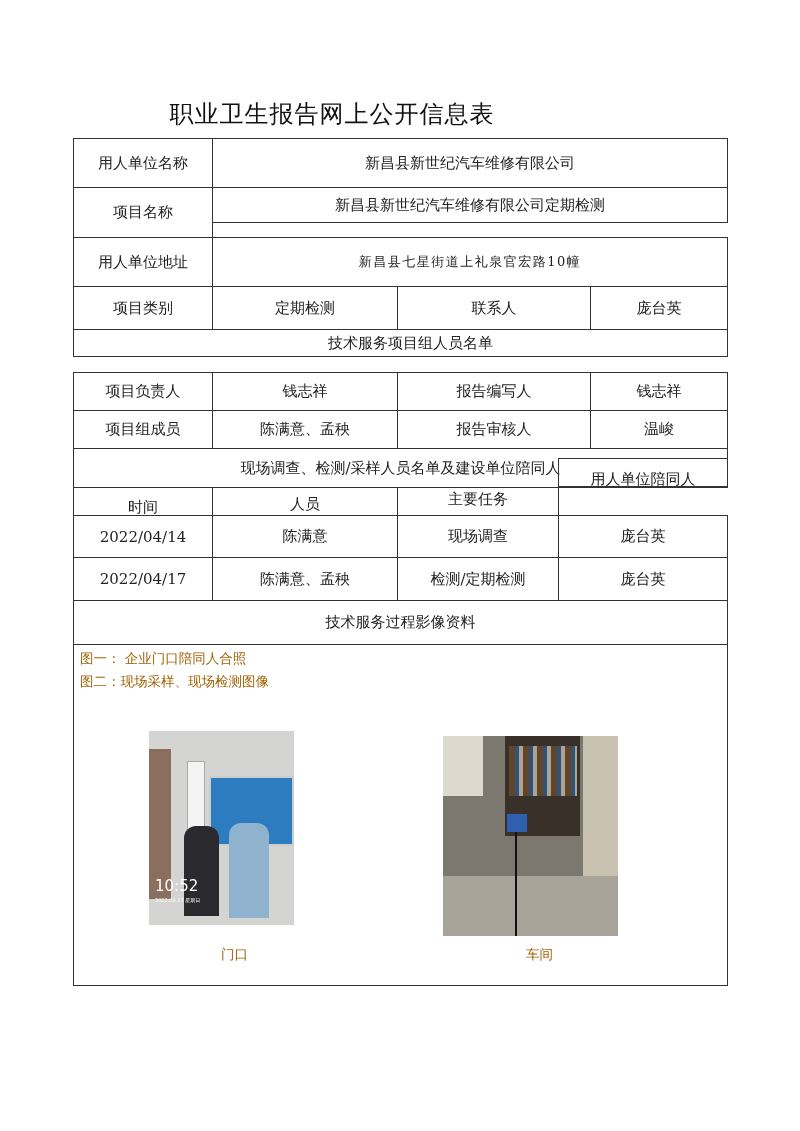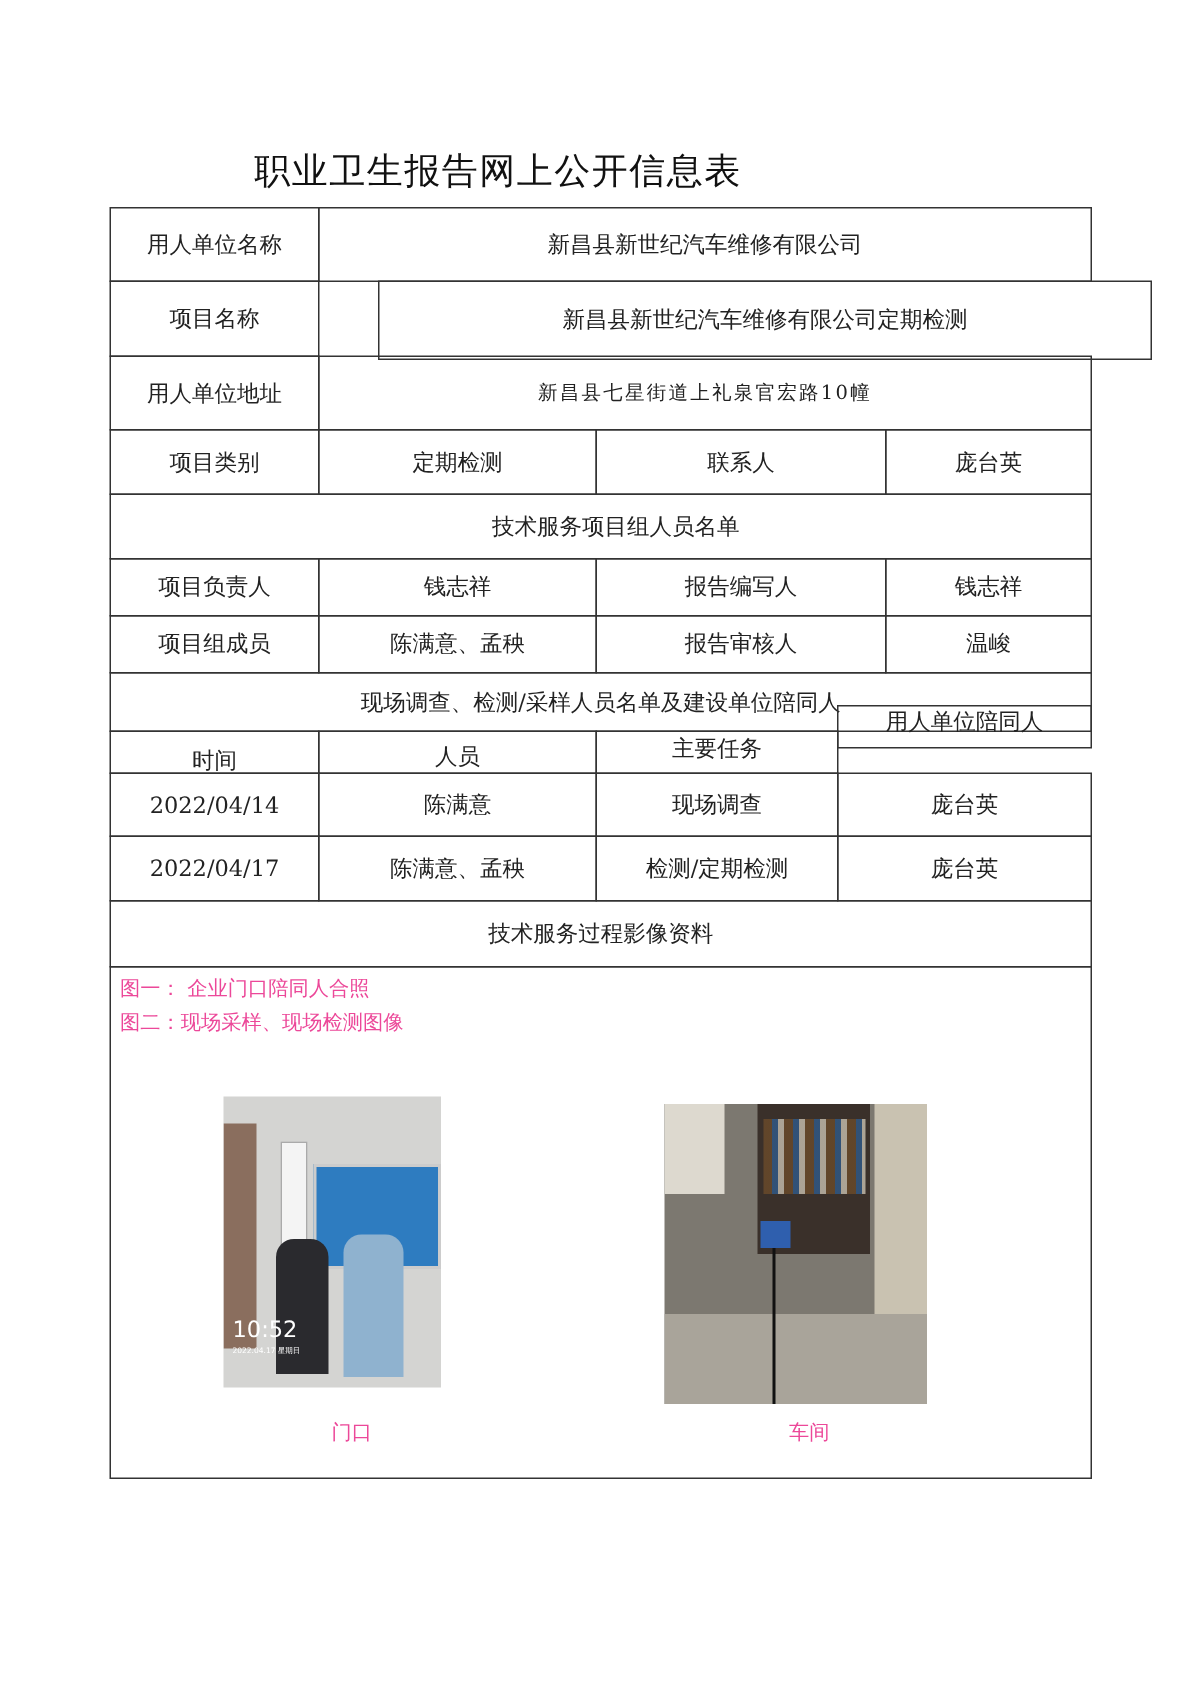--- a/index.html
+++ b/index.html
@@ -1,59 +1,59 @@
 <!DOCTYPE html>
 <html><head>
 <meta charset="utf-8">
 <style>
   html,body{margin:0;padding:0;background:#fff;}
   body{width:800px;height:1131px;position:relative;font-family:"DejaVu Serif","Liberation Serif",serif;color:#222;overflow:hidden;}
   .title{position:absolute;left:0;top:98px;width:664px;text-align:center;font-size:24px;letter-spacing:1px;color:#111;}
   .cell{position:absolute;box-sizing:border-box;border:1px solid #333;display:flex;align-items:center;justify-content:center;font-size:15px;color:#222;}
   .box{position:absolute;box-sizing:border-box;border:1.5px solid #333;}
-  .cap{position:absolute;font-size:13.5px;color:#ec4899;}
+  .cap{position:absolute;font-size:13.5px;color:#a16207;}
   .photo{position:absolute;overflow:hidden;}
 </style>
 </head>
 <body>
 
 <div class="title">职业卫生报告网上公开信息表</div>
 
 <div class="cell" style="left:73px;top:138px;width:140px;height:50px;">用人单位名称</div>
 <div class="cell" style="left:212px;top:138px;width:516px;height:50px;">新昌县新世纪汽车维修有限公司</div>
 
 <div class="cell" style="left:73px;top:187px;width:140px;height:51px;">项目名称</div>
-<div class="cell" style="left:212px;top:187px;width:516px;height:53px;margin-left:40px;">新昌县新世纪汽车维修有限公司定期检测</div>
+<div class="cell" style="left:212px;top:187px;width:516px;height:36px;">新昌县新世纪汽车维修有限公司定期检测</div>
 
 <div class="cell" style="left:73px;top:237px;width:140px;height:50px;">用人单位地址</div>
 <div class="cell" style="left:212px;top:237px;width:516px;height:50px;letter-spacing:1.5px;font-size:13px;">新昌县七星街道上礼泉官宏路10幢</div>
 
 <div class="cell" style="left:73px;top:286px;width:140px;height:44px;">项目类别</div>
 <div class="cell" style="left:212px;top:286px;width:186px;height:44px;">定期检测</div>
 <div class="cell" style="left:397px;top:286px;width:194px;height:44px;">联系人</div>
 <div class="cell" style="left:590px;top:286px;width:138px;height:44px;">庞台英</div>
 
-<div class="cell" style="left:73px;top:329px;width:655px;height:44px;padding-left:20px;">技术服务项目组人员名单</div>
+<div class="cell" style="left:73px;top:329px;width:655px;height:28px;padding-left:20px;">技术服务项目组人员名单</div>
 
 <div class="cell" style="left:73px;top:372px;width:140px;height:39px;">项目负责人</div>
 <div class="cell" style="left:212px;top:372px;width:186px;height:39px;">钱志祥</div>
 <div class="cell" style="left:397px;top:372px;width:194px;height:39px;">报告编写人</div>
 <div class="cell" style="left:590px;top:372px;width:138px;height:39px;">钱志祥</div>
 
 <div class="cell" style="left:73px;top:410px;width:140px;height:39px;">项目组成员</div>
 <div class="cell" style="left:212px;top:410px;width:186px;height:39px;">陈满意、孟秧</div>
 <div class="cell" style="left:397px;top:410px;width:194px;height:39px;">报告审核人</div>
 <div class="cell" style="left:590px;top:410px;width:138px;height:39px;">温峻</div>
 
 <div class="cell" style="left:73px;top:448px;width:655px;height:40px;">现场调查、检测/采样人员名单及建设单位陪同人</div>
 
 <div class="cell" style="left:73px;top:487px;width:140px;height:29px;padding-top:12px;">时间</div>
 <div class="cell" style="left:212px;top:487px;width:186px;height:29px;padding-top:6px;">人员</div>
 <div class="cell" style="left:397px;top:487px;width:162px;height:29px;align-items:flex-start;padding-top:2px;">主要任务</div>
-<div class="cell" style="left:558px;top:470px;width:170px;height:29px;align-items:flex-start;padding-top:1px;">用人单位陪同人</div>
+<div class="cell" style="left:558px;top:458px;width:170px;height:29px;align-items:flex-start;padding-top:11px;">用人单位陪同人</div>
 
 <div class="cell" style="left:73px;top:515px;width:140px;height:43px;">2022/04/14</div>
 <div class="cell" style="left:212px;top:515px;width:186px;height:43px;">陈满意</div>
 <div class="cell" style="left:397px;top:515px;width:162px;height:43px;">现场调查</div>
 <div class="cell" style="left:558px;top:515px;width:170px;height:43px;">庞台英</div>
 
 <div class="cell" style="left:73px;top:557px;width:140px;height:44px;">2022/04/17</div>
 <div class="cell" style="left:212px;top:557px;width:186px;height:44px;">陈满意、孟秧</div>
 <div class="cell" style="left:397px;top:557px;width:162px;height:44px;">检测/定期检测</div>
 <div class="cell" style="left:558px;top:557px;width:170px;height:44px;">庞台英</div>

